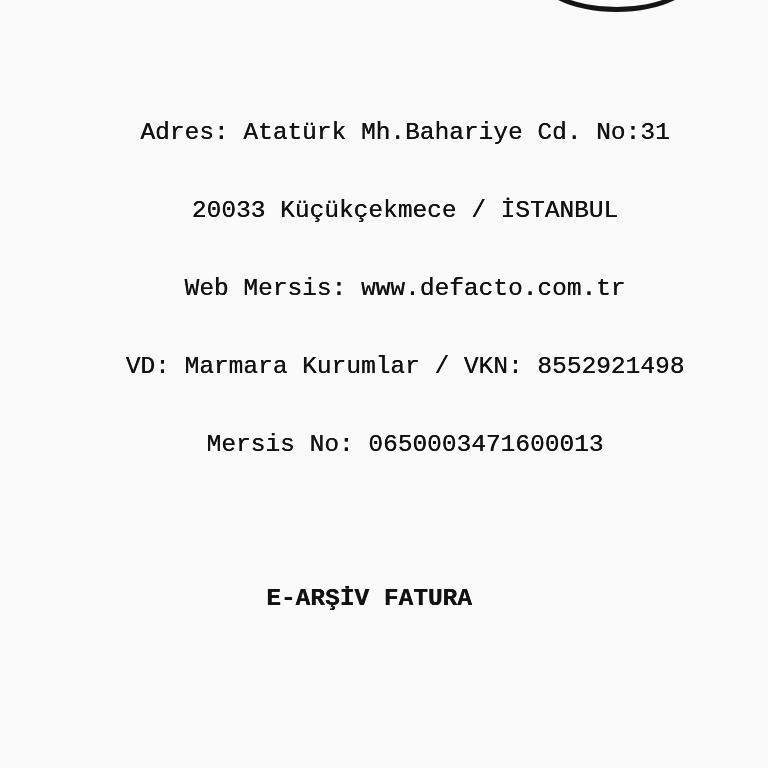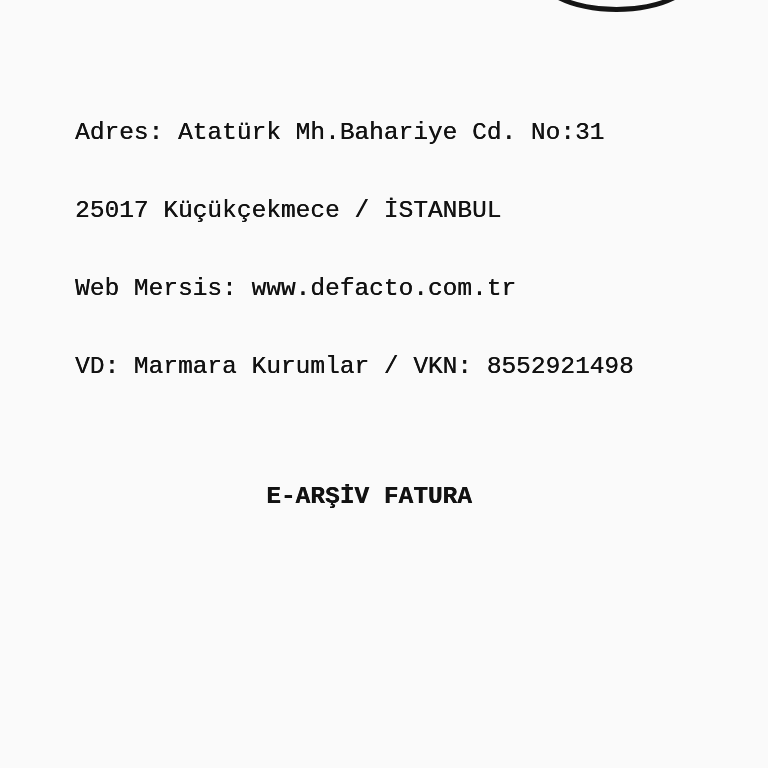--- a/index.html
+++ b/index.html
@@ -14,50 +14,52 @@
   .receipt {
     position: absolute;
     left: 75px;
     top: 16px;
     width: 660px;
     font-size: 24.5px;
     line-height: 26px;
     white-space: pre;
     text-shadow: 0.3px 0 currentColor;
   }
-  .line { height: 26px; }
+  .line { height: 26px; text-align: center; }
   
   .stamp-arc {
     position: absolute;
     left: 533px;
     top: -72px;
     width: 167px;
     height: 84px;
     border: 5px solid #151515;
     border-radius: 50%;
     background: transparent;
   }
   .title {
     width: 40ch;
     text-align: center;
     font-weight: bold;
+    margin-top: 24px;
   }
 </style>
 </head>
 <body>
 
 <div class="stamp-arc"></div>
 
 <div class="receipt">
 
   
   <div class="line">Adres: Atatürk Mh.Bahariye Cd. No:31</div>
-  <div class="line">25017 Küçükçekmece / İSTANBUL</div>
+  <div class="line">20033 Küçükçekmece / İSTANBUL</div>
   <div class="line">Web Mersis: www.defacto.com.tr</div>
   <div class="line">VD: Marmara Kurumlar / VKN: 8552921498</div>
+  <div class="line">Mersis No: 0650003471600013</div>
 
   
   <div class="line title">E-ARŞİV FATURA</div>
 
   
   
 
   
   
 

